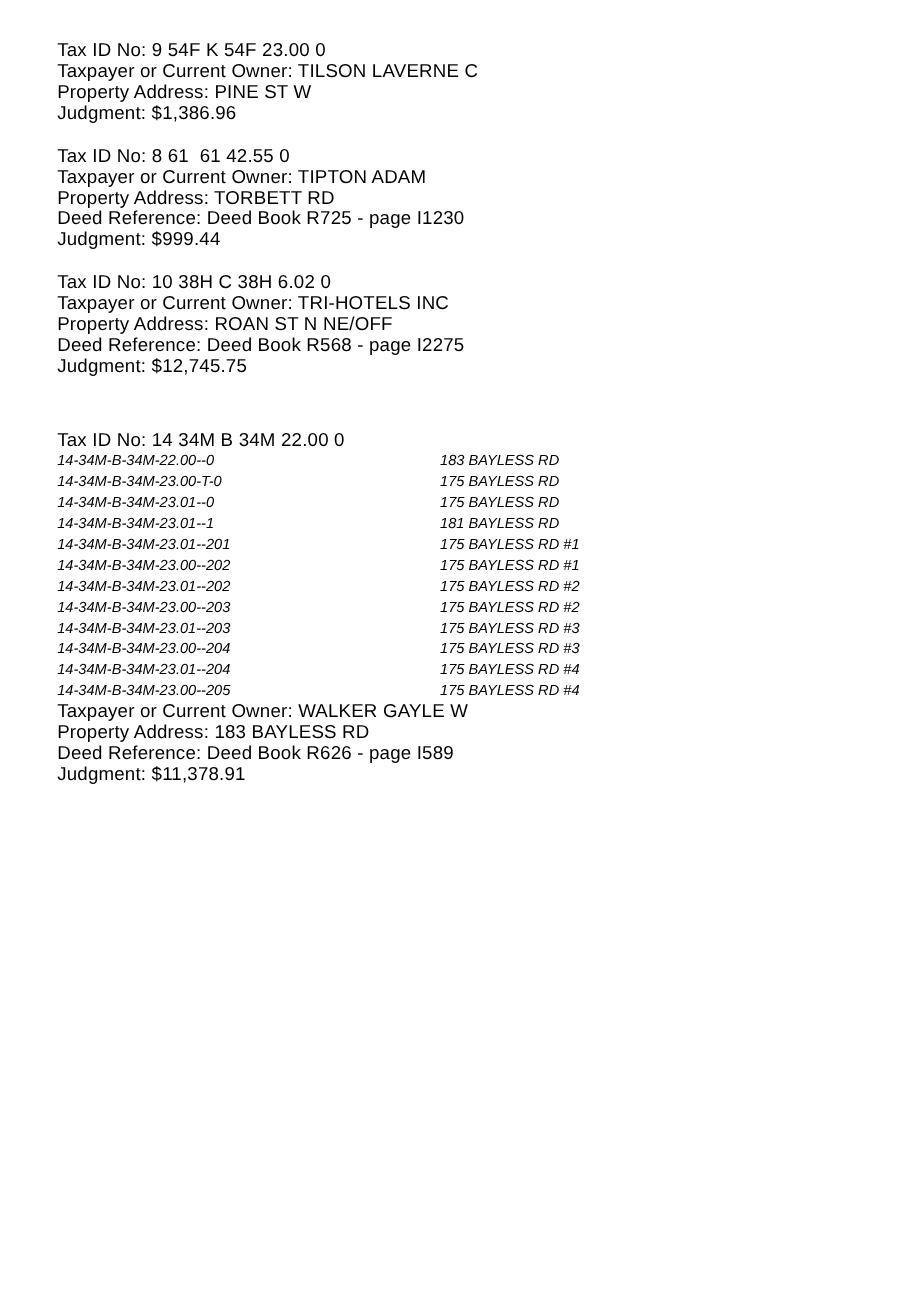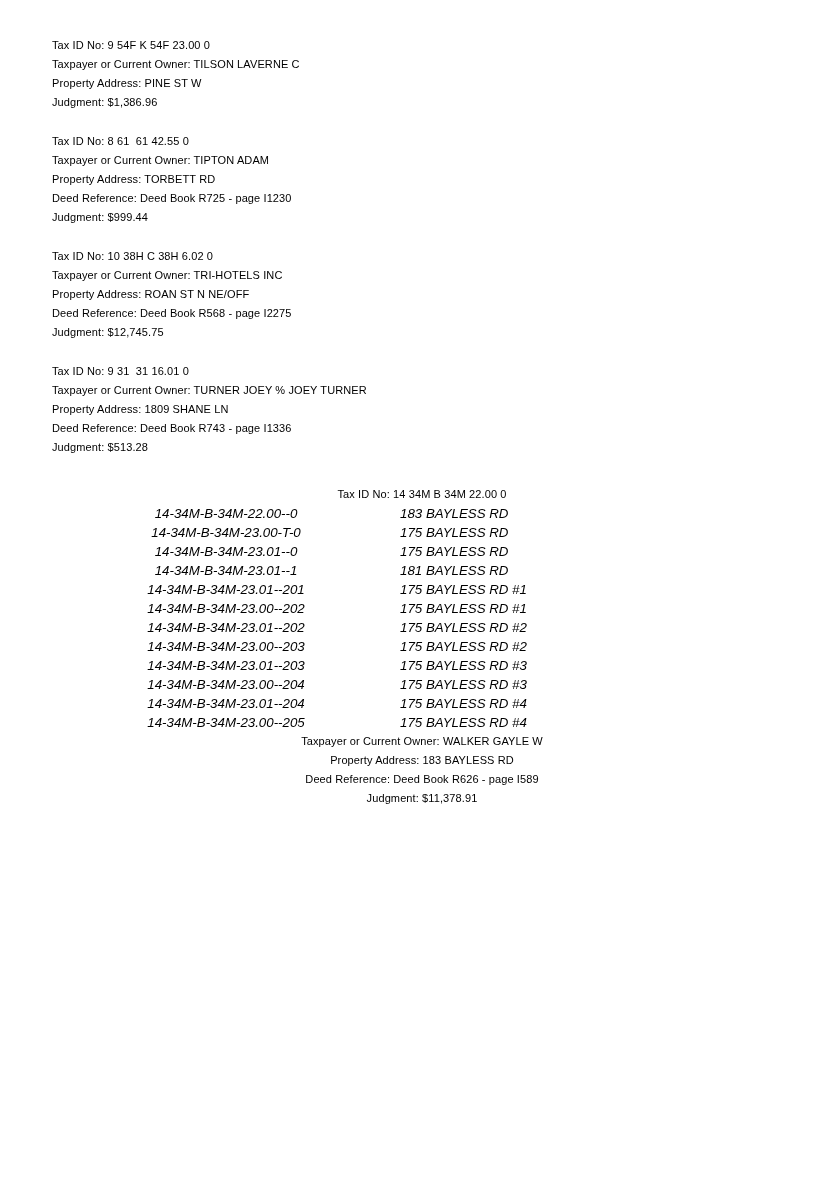--- a/index.html
+++ b/index.html
@@ -23,30 +23,29 @@
   .content {
     position: absolute;
     left: 52px;
     top: 36px;
     width: 740px;
   }
   .record {
     margin-bottom: 20px;
   }
   .line {
-    font-size: 11px;
+    font-size: 17px;
     line-height: 19px;
     white-space: pre;
     color: #000;
     letter-spacing: 0.01em;
   }
   
   .record-parcel-table {
-    margin-top: 28px;
-    text-align: center;
+    margin-top: 48px;
   }
   .parcel-rows {
     width: 100%;
     font-style: italic;
   }
   .parcel-row {
     display: flex;
     flex-direction: row;
     align-items: baseline;
   }
@@ -85,27 +84,20 @@
     </div>
 
     <div class="record">
       <div class="line">Tax ID No: 10 38H C 38H 6.02 0</div>
       <div class="line">Taxpayer or Current Owner: TRI-HOTELS INC</div>
       <div class="line">Property Address: ROAN ST N NE/OFF</div>
       <div class="line">Deed Reference: Deed Book R568 - page I2275</div>
       <div class="line">Judgment: $12,745.75</div>
     </div>
 
-    <div class="record">
-      <div class="line">Tax ID No: 9 31  31 16.01 0</div>
-      <div class="line">Taxpayer or Current Owner: TURNER JOEY % JOEY TURNER</div>
-      <div class="line">Property Address: 1809 SHANE LN</div>
-      <div class="line">Deed Reference: Deed Book R743 - page I1336</div>
-      <div class="line">Judgment: $513.28</div>
-    </div>
 
     <div class="record record-parcel-table">
       <div class="line">Tax ID No: 14 34M B 34M 22.00 0</div>
       <div class="parcel-rows">
           <div class="parcel-row">
             <div class="parcel-id">14-34M-B-34M-22.00--0</div>
             <div class="parcel-address">183 BAYLESS RD</div>
           </div>
           <div class="parcel-row">
             <div class="parcel-id">14-34M-B-34M-23.00-T-0</div>

